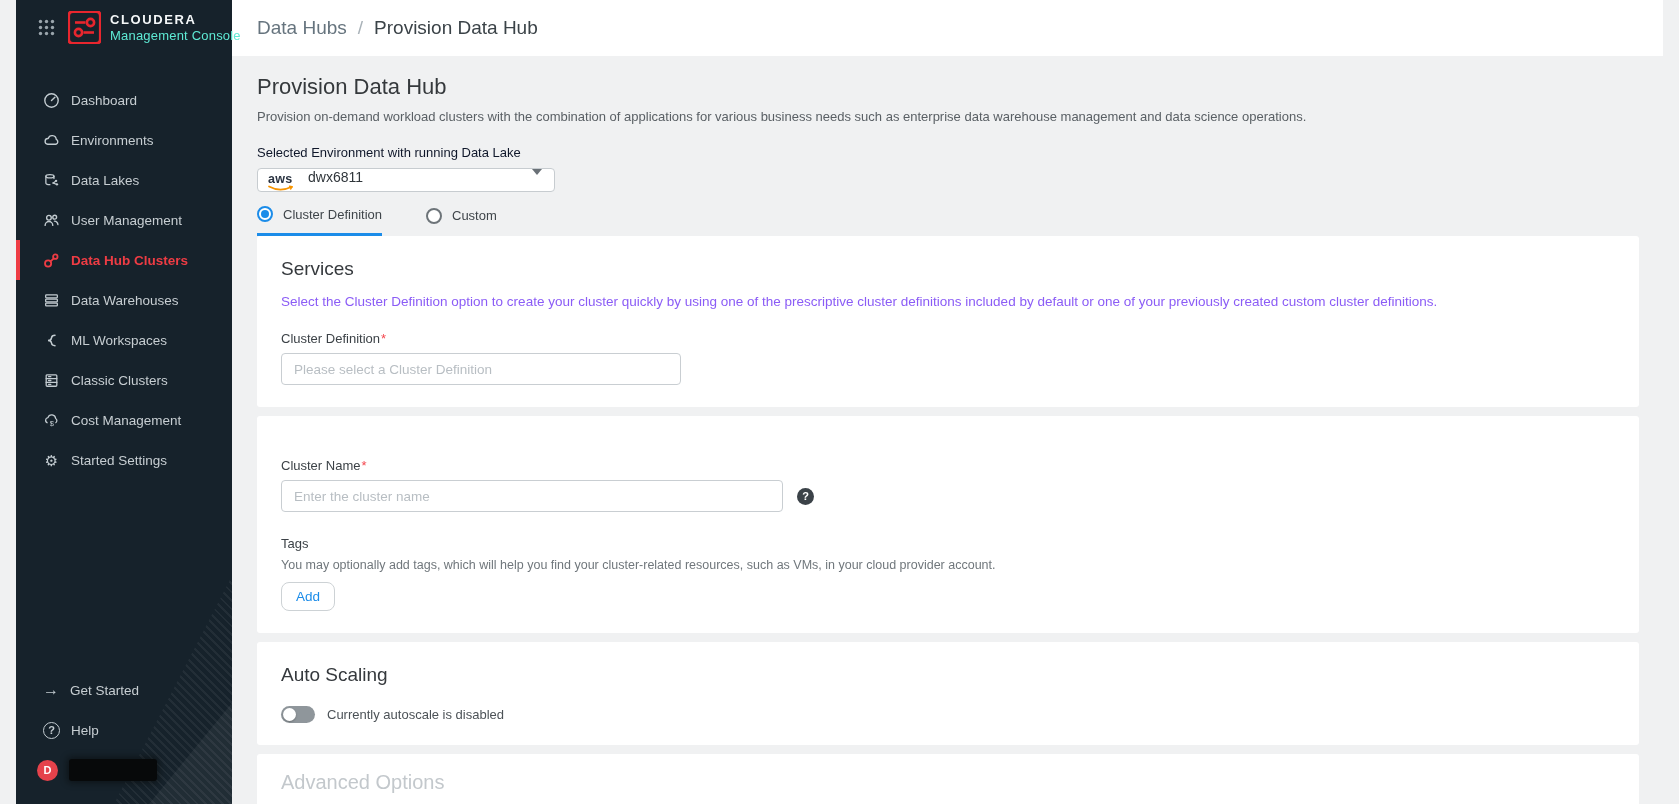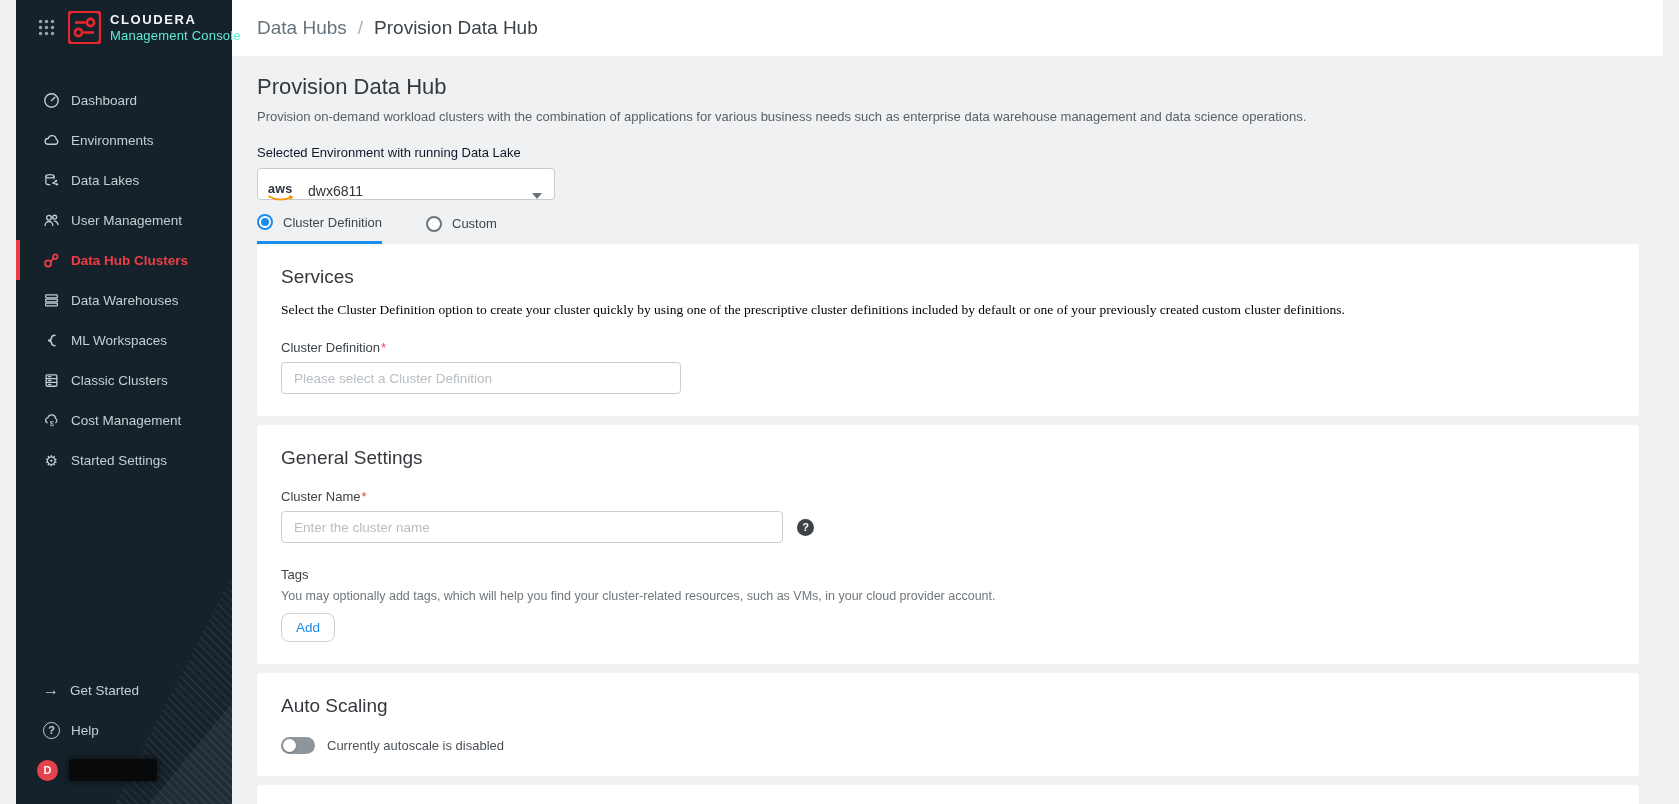--- a/index.html
+++ b/index.html
@@ -44,41 +44,41 @@
   
   .main { position:absolute; left:232px; top:0; width:1431px; height:804px; }
   .topbar { height:56px; background:#fff; display:flex; align-items:center; padding-left:25px; }
   .crumb-parent { color:#66747e; font-size:19px; cursor:pointer; }
   .crumb-sep { color:#a9b2b8; font-size:19px; margin:0 11px; }
   .crumb-current { color:#3b4348; font-size:19px; }
   .content { height:748px; background:#f0f1f2; padding:18px 24px 0 25px; overflow:hidden; }
   .page-title { font-size:22px; font-weight:500; color:#35393c; }
   .page-desc { margin-top:9px; font-size:13px; color:#5a6065; }
   .env-label { margin-top:21px; font-size:13px; color:#0f172a; }
-  .env-select { margin-top:8px; width:298px; height:32px; background:#fff;
-    border:1px solid #c7ccd0; border-radius:4px; display:flex; align-items:flex-end;
+  .env-select { margin-top:8px; width:298px; height:24px; background:#fff;
+    border:1px solid #c7ccd0; border-radius:4px; display:flex; align-items:flex-start;
     padding:0 12px 0 10px; cursor:pointer; }
   .aws-logo { position:relative; width:30px; height:20px; }
   .aws-word { font-size:12.5px; font-weight:bold; color:#2b3442; letter-spacing:0.3px; line-height:14px; }
   .env-value { margin-left:10px; font-size:14px; color:#2f353a; }
   .caret-down { margin-left:auto; width:0; height:0; border-left:5px solid transparent;
     border-right:5px solid transparent; border-top:6px solid #6a7177; }
   .mode-row { margin-top:14px; display:flex; gap:44px; }
   .mode-option { display:inline-flex; align-items:center; gap:10px; cursor:pointer; padding-bottom:11px; }
   .mode-option.selected { border-bottom:3px solid #1b8ce9; }
   .radio { width:16px; height:16px; border-radius:50%; border:2px solid #6d7479; background:#fff; }
   .mode-option.selected .radio { border-color:#1b8ce9; position:relative; }
   .mode-option.selected .radio::after { content:""; position:absolute; left:2px; top:2px;
     width:8px; height:8px; border-radius:50%; background:#1b8ce9; }
   .mode-label { font-size:13px; color:#3f454a; }
 
   .card { background:#fff; border-radius:3px; margin-top:9px; padding:22px 24px 22px 24px; }
   .card.first { margin-top:0; }
   .card h2 { font-size:19px; font-weight:500; color:#35393d; }
-  .svc-desc { margin-top:14px; font-size:13.5px; color:#000000;font-family:Liberation Serif, serif; }
+  .svc-desc { margin-top:14px; font-size:13.5px; color:#8b5cf6; }
   .field-label { margin-top:22px; font-size:13px; color:#3c4247; }
   .req { color:#f4464e; font-size:13px; vertical-align:top; margin-left:1px; }
   .text-input { margin-top:7px; height:32px; border:1px solid #c9ced2; border-radius:4px;
     padding:0 12px; font-size:13.5px; color:#333; background:#fff; display:block;
     font-family:"Liberation Sans","DejaVu Sans",sans-serif; }
   .text-input::placeholder { color:#b8bec3; }
   .w400 { width:400px; }
   .w500 { width:502px; }
   .input-row { display:flex; align-items:center; }
   .q-badge { width:17px; height:17px; border-radius:50%; background:#3b4248; color:#fff;
@@ -287,21 +287,20 @@
     </div>
 
     <div class="card first">
       <h2>Services</h2>
       <div class="svc-desc">Select the Cluster Definition option to create your cluster quickly by using one of the prescriptive cluster definitions included by default or one of your previously created custom cluster definitions.</div>
       <div class="field-label"><span>Cluster Definition</span><span class="req">*</span></div>
       <input class="text-input w400" placeholder="Please select a Cluster Definition" style="">
     </div>
 
     <div class="card">
-      <h2>General Settings</h2>
       <div class="field-label" style="margin-top:20px;"><span>Cluster Name</span><span class="req">*</span></div>
       <div class="input-row">
         <input class="text-input w500" placeholder="Enter the cluster name" style="">
         <span class="q-badge">?</span>
       </div>
       <div class="tags-label">Tags</div>
       <div class="tags-desc">You may optionally add tags, which will help you find your cluster-related resources, such as VMs, in your cloud provider account.</div>
       <button class="add-btn">Add</button>
     </div>
 

